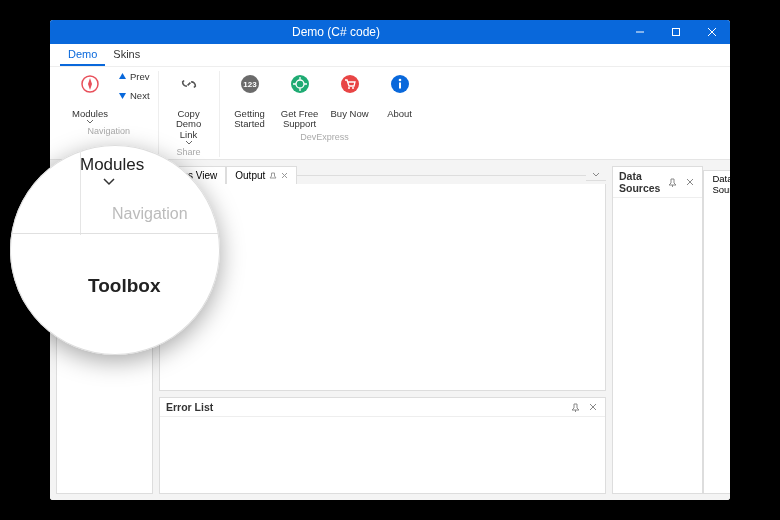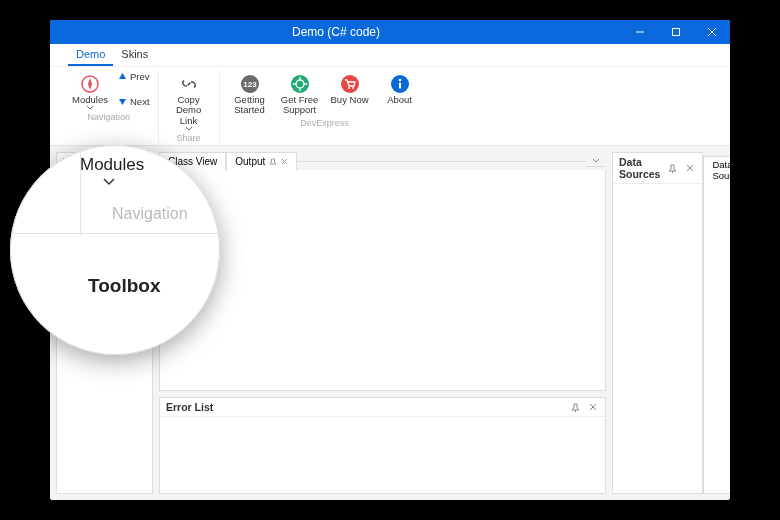--- a/index.html
+++ b/index.html
@@ -2,30 +2,30 @@
 <html><head>
 <meta charset="utf-8">
 <style>
 html,body{margin:0;padding:0;font-family:"Segoe UI",Arial,sans-serif;font-size:11px;background:#000}
 body{width:780px;height:520px;position:relative;overflow:hidden}
 .window{position:absolute;left:50px;top:20px;width:680px;height:480px;background:#fff;border-radius:3px;overflow:hidden;display:flex;flex-direction:column;box-shadow:0 8px 30px rgba(0,0,0,.4)}
 .titlebar{background:#0968db;height:24px;display:flex;align-items:center;color:#fff;font-size:12px}
 .titlebar .title{flex:1;text-align:center}
 .titlebar .sys{display:flex}
 .titlebar .sys .btn{width:36px;height:24px;display:flex;align-items:center;justify-content:center;cursor:pointer}
-.tabs{display:flex;padding:0 18px;border-bottom:1px solid #eee;background:#fff;height:22px}
+.tabs{display:flex;padding:0 10px;border-bottom:1px solid #eee;background:#fff;height:22px}
 .tabs .tab{padding:4px 8px;font-size:11px;color:#333;cursor:pointer}
 .tabs .tab.active{color:#0968db;border-bottom:2px solid #0968db}
 .ribbon{background:#fff;padding:4px 10px 2px;border-bottom:1px solid #e5e5e5;display:flex;gap:0}
 .rgroup{display:flex;flex-direction:column;align-items:center;padding:0 8px;border-right:1px solid #eee}
 .rgroup:last-child{border-right:0}
 .rrow{display:flex;gap:6px;align-items:flex-start}
 .rbtn{display:flex;flex-direction:column;align-items:center;width:44px;cursor:pointer;color:#333;font-size:9.5px;text-align:center;line-height:1.1;padding-top:2px}
-.rbtn .ic{width:22px;height:22px;display:flex;align-items:center;justify-content:center;margin-bottom:0}
-.rsmall{display:flex;flex-direction:column;gap:14px;font-size:9.5px}
+.rbtn .ic{width:22px;height:22px;display:flex;align-items:center;justify-content:center;margin-bottom:14px}
+.rsmall{display:flex;flex-direction:column;gap:8px;font-size:9.5px}
 .rsmall .s{display:flex;align-items:center;gap:3px;cursor:pointer;color:#333}
 .glabel{font-size:9px;color:#aaa;margin-top:2px}
 .body{flex:1;background:#f4f4f4;padding:6px;display:flex;gap:6px;overflow:hidden}
 .panel{background:#fff;border:1px solid #ddd;display:flex;flex-direction:column}
 .phead{display:flex;align-items:center;padding:3px 6px;border-bottom:1px solid #eee;font-size:10.5px;color:#333}
 .phead .t{flex:1;font-weight:600}
 .phead .hic{width:12px;height:12px;margin-left:6px;cursor:pointer;display:flex;align-items:center;justify-content:center;color:#888}
 .left{width:95px}
 .right{width:112px;display:flex;flex-direction:row}
 .center{flex:1;display:flex;flex-direction:column;gap:6px}

